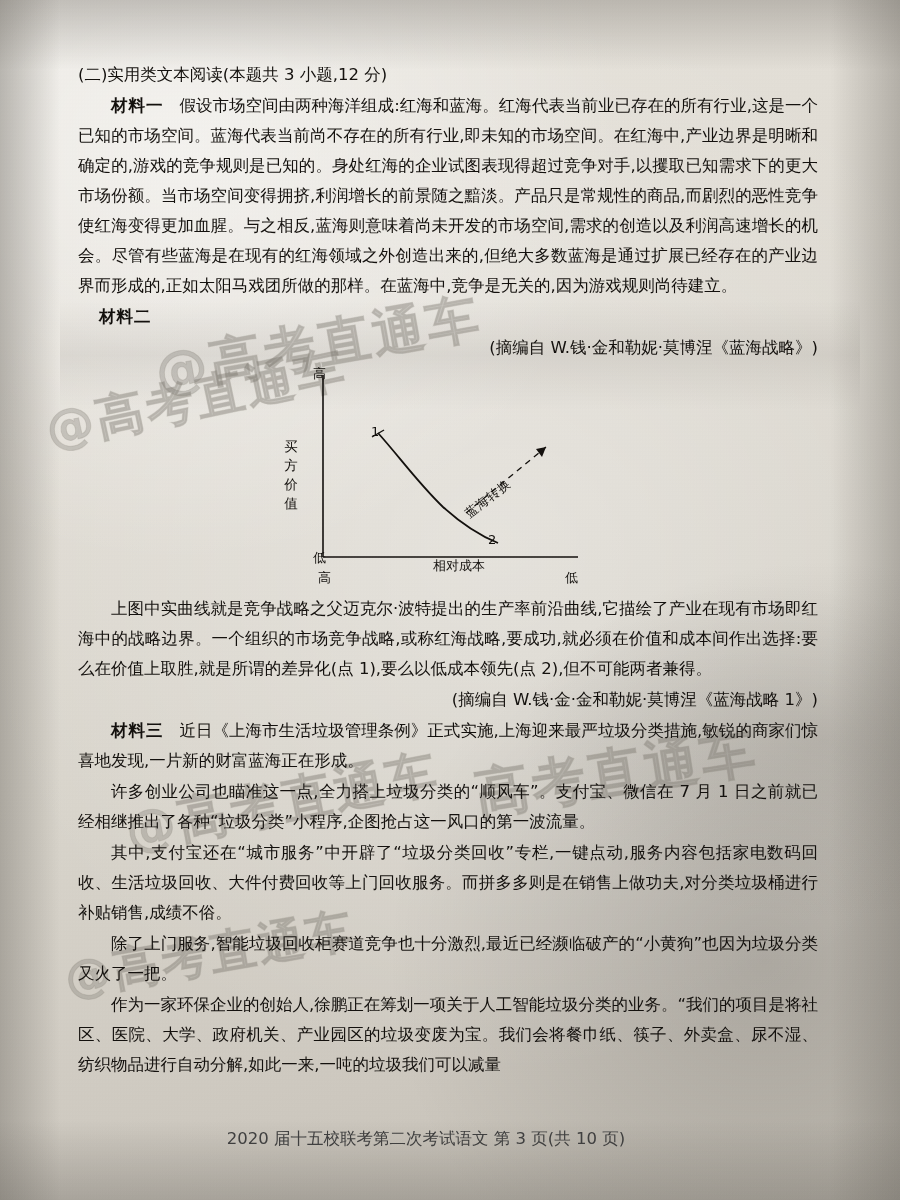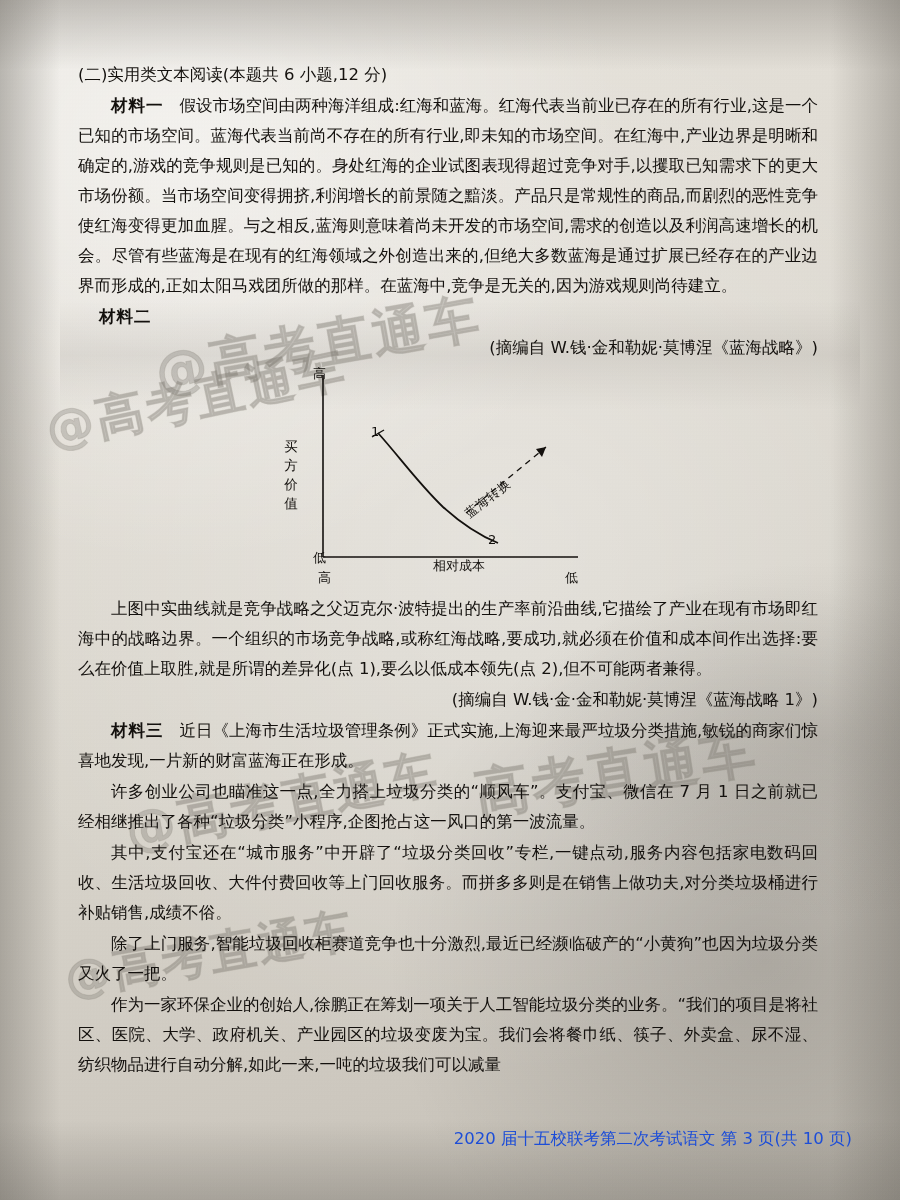--- a/index.html
+++ b/index.html
@@ -101,23 +101,23 @@
     color: #14110e;
     transform: rotate(-38deg);
     transform-origin: left bottom;
     letter-spacing: 1px;
   }
   #footer {
     position: absolute;
     left: 0;
     top: 1128px;
     width: 852px;
-    text-align: right;
+    text-align: center;
     font-size: 16.5px;
-    color: #1d4ed8;
+    color: #404040;
     font-family: "DejaVu Sans", sans-serif;
   }
   
   #noise {
     position: absolute;
     inset: 0;
     pointer-events: none;
     opacity: 0.10;
     background-image:
       repeating-linear-gradient(0deg, rgba(0,0,0,0.05) 0px, rgba(0,0,0,0) 2px, rgba(0,0,0,0.04) 4px),
@@ -137,21 +137,21 @@
   <div class="streak s6"></div>
 
   <div class="wm wm-a">@高考直通车</div>
   <div class="wm wm-b">@高考直通车</div>
   <div class="wm wm-c">@高考直通车</div>
   <div class="wm wm-d">@高考直通车</div>
   <div class="wm wm-e">高考直通车</div>
 
   <div id="content">
 
-    <p class="para">(二)实用类文本阅读(本题共 6 小题,12 分)</p>
+    <p class="para">(二)实用类文本阅读(本题共 3 小题,12 分)</p>
 
     <p class="para indent2">
       <span class="lbl">材料一</span>
       &nbsp;&nbsp;<span class="blur-a">假设市场空间由两种海洋组成:红海和蓝海。红海代表当前业已存在的所有行业,这是一个已知的市场空间。蓝海代表当前尚不存在的所有行业,即未知的市场空间。在红海中,产业边界是明晰和确定的,游戏的竞争规则是已知的。身处红海的企业试图表现得超过竞争对手,以攫取已知需求下的更大市场份额。当市场空间变得拥挤,利润增长的前景随之黯淡。产品只是常规性的商品,而剧烈的恶性竞争使红海变得更加血腥。与之相反,蓝海则意味着尚未开发的市场空间,需求的创造以及利润高速增长的机会。尽管有些蓝海是在现有的红海领域之外创造出来的,但绝大多数蓝海是通过扩展已经存在的产业边界而形成的,正如太阳马戏团所做的那样。在蓝海中,竞争是无关的,因为游戏规则尚待建立。</span>
     </p>
 
     <p class="para">
       &nbsp;&nbsp;&nbsp;&nbsp;<span class="lbl">材料二</span>
     </p>
 

